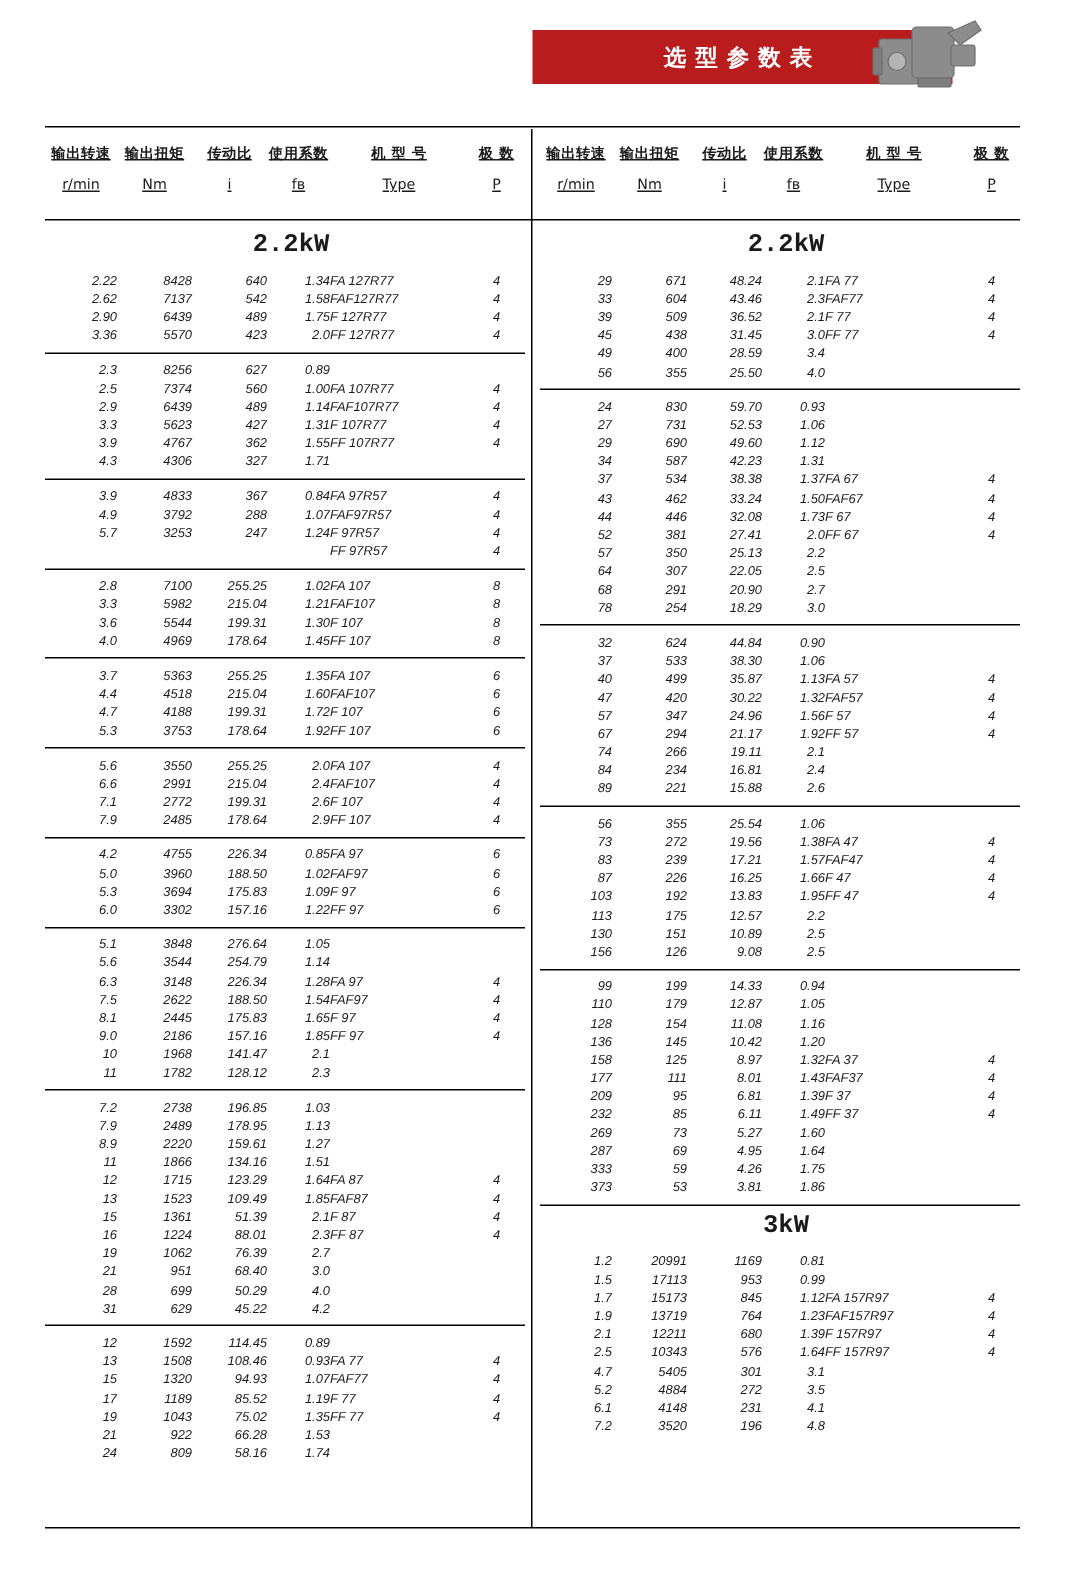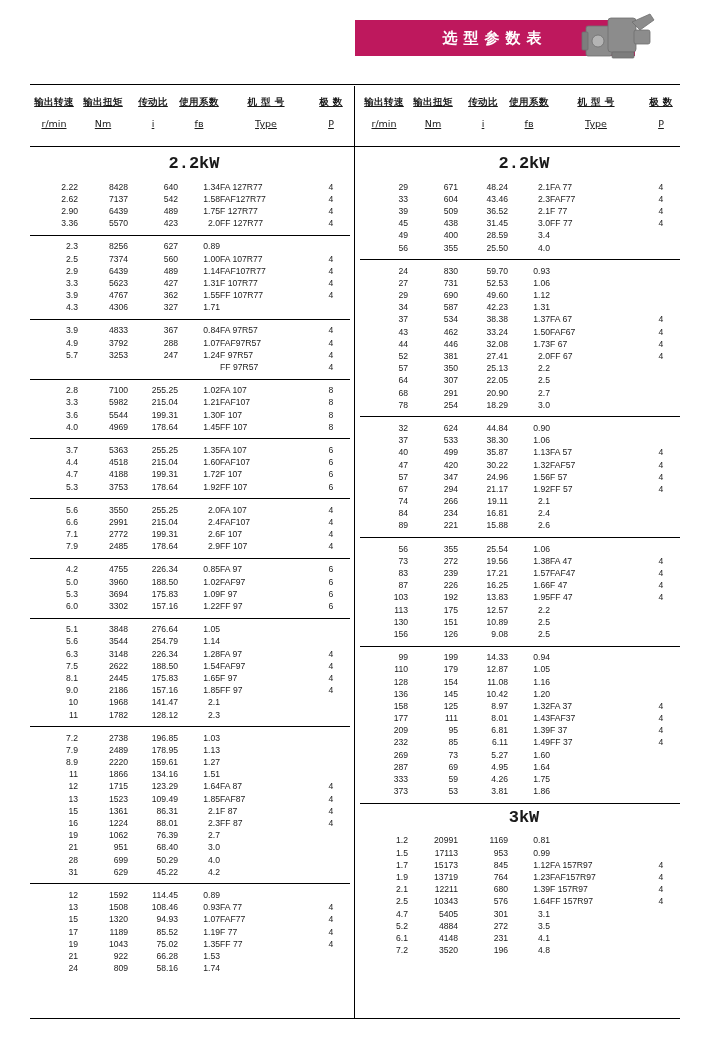--- a/index.html
+++ b/index.html
@@ -26,21 +26,21 @@
   .header {
     position: relative;
     height: 78px;
   }
   .header-bar {
     position: absolute;
     left: 355px;
     top: 20px;
     width: 280px;
     height: 36px;
-    background: #be185d;
+    background: #b91c1c;
     display: flex;
     align-items: center;
     justify-content: center;
   }
   .header-bar-title {
     color: #ffffff;
     font-size: 15px;
     letter-spacing: 6px;
     font-weight: bold;
     font-family: "DejaVu Sans", "Liberation Sans", sans-serif;
@@ -116,20 +116,21 @@
     position: relative;
     padding: 5px 0 5px 0;
     border-bottom: 1px solid #000;
   }
   .block.last { border-bottom: none; }
 
   table.data {
     border-collapse: collapse;
     width: 320px;
     table-layout: fixed;
+    font-style: italic;
   }
   table.data td {
     font-size: 8.6px;
     padding: 0.6px 0;
     line-height: 11px;
     font-family: "Liberation Sans", sans-serif;
     white-space: nowrap;
   }
   
   col.c1 { width: 48px; }
@@ -696,21 +697,21 @@
               <td class="num">13</td>
               <td class="num">1523</td>
               <td class="num">109.49</td>
               <td class="fb">1.85</td>
               <td class="type-cell">FAF87</td>
               <td class="poles-cell">4</td>
             </tr>
             <tr>
               <td class="num">15</td>
               <td class="num">1361</td>
-              <td class="num">86.31</td>
+              <td class="num">51.39</td>
               <td class="fb">2.1</td>
               <td class="type-cell">F    87</td>
               <td class="poles-cell">4</td>
             </tr>
             <tr>
               <td class="num">16</td>
               <td class="num">1224</td>
               <td class="num">88.01</td>
               <td class="fb">2.3</td>
               <td class="type-cell">FF  87</td>

